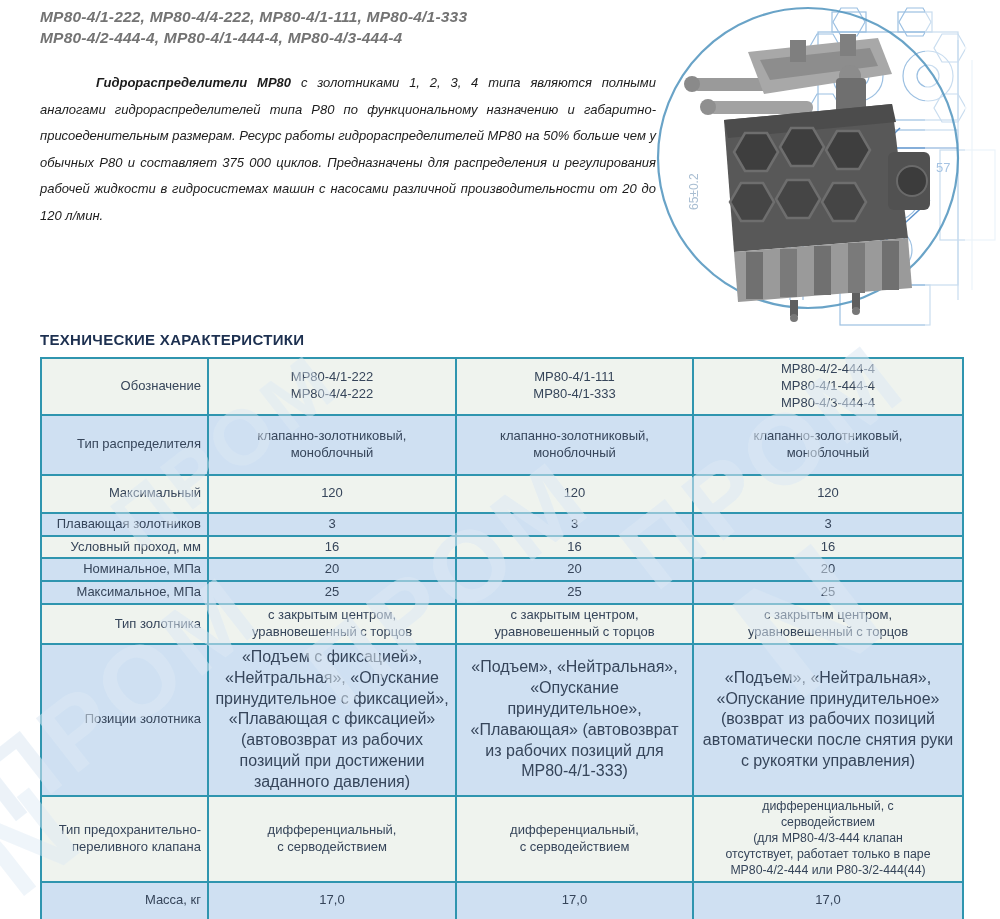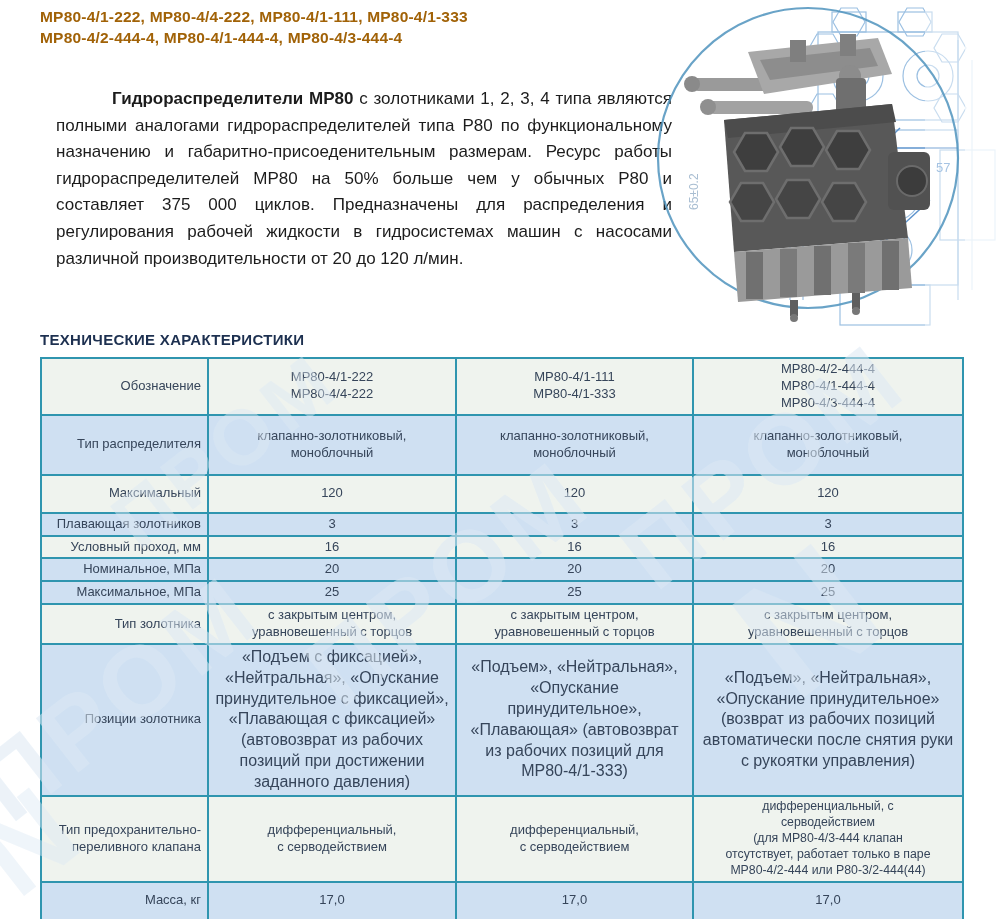--- a/index.html
+++ b/index.html
@@ -3,25 +3,25 @@
 <meta charset="utf-8">
 <style>
   html,body{margin:0;padding:0;background:#ffffff;}
   .page{
     position:relative;width:1000px;height:919px;background:#ffffff;
     font-family:"Liberation Sans",sans-serif;overflow:hidden;
   }
   
   .titles{
     position:absolute;left:40px;top:6px;font-weight:bold;font-size:15.5px;
-    line-height:21px;color:#a16207;letter-spacing:.2px;white-space:nowrap;
+    line-height:21px;color:#737373;letter-spacing:.2px;white-space:nowrap;font-style:italic;
   }
   .intro{
-    position:absolute;left:40px;top:70px;width:616px;margin:16px;
-    font-size:17px;line-height:26.6px;text-align:justify;text-indent:56px;color:#1c1c1c;
+    position:absolute;left:40px;top:70px;width:616px;margin:0;
+    font-size:13px;line-height:26.6px;text-align:justify;text-indent:56px;color:#1c1c1c;font-style:italic;
   }
   .intro b{font-weight:bold;}
   
   .product-art{position:absolute;left:640px;top:0;width:360px;height:330px;}
   
   .wm{
     position:absolute;font-weight:bold;color:#dde9f4;opacity:.55;
     transform:rotate(-38deg);pointer-events:none;z-index:4;letter-spacing:7px;
     user-select:none;
   }

